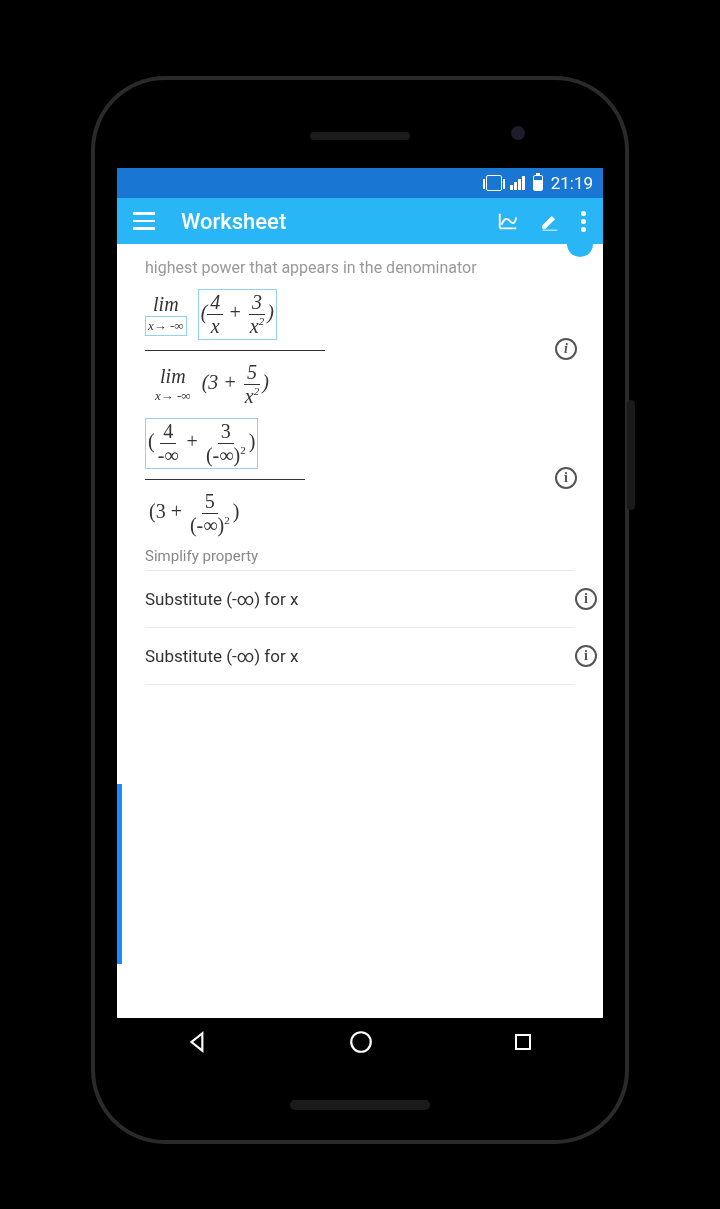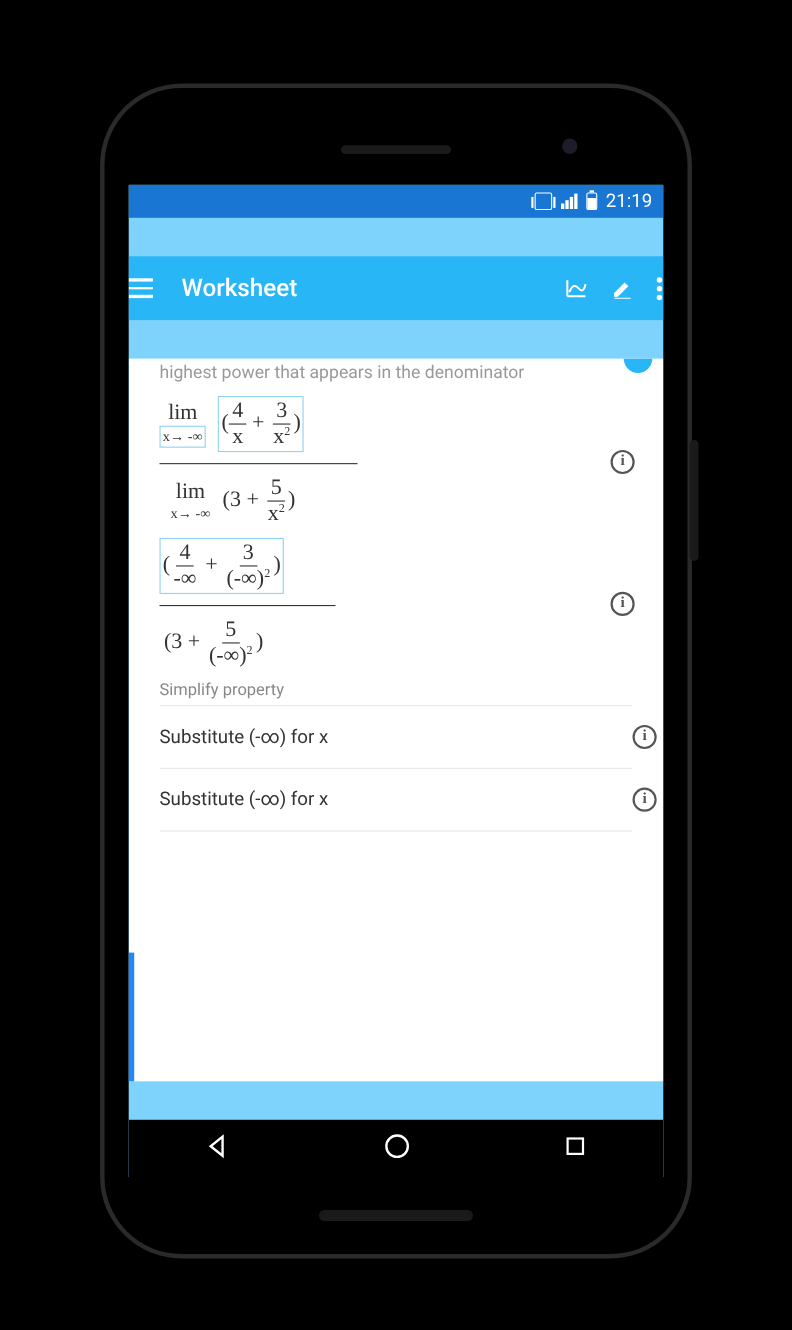--- a/index.html
+++ b/index.html
@@ -5,49 +5,49 @@
 * { margin:0; padding:0; box-sizing:border-box; }
 body { background:#000; width:720px; height:1209px; overflow:hidden; font-family:Roboto,Arial,sans-serif; position:relative; }
 
 
 .phone { position:absolute; left:95px; top:80px; width:530px; height:1060px; background:#000; border-radius:70px; box-shadow:0 0 0 4px #2a2a2a, 0 0 0 6px #000; }
 .side-btn { position:absolute; right:-10px; top:320px; width:8px; height:110px; background:#1a1a1a; border-radius:4px; }
 .speaker { position:absolute; top:52px; left:50%; transform:translateX(-50%); width:100px; height:8px; background:#1a1a1a; border-radius:4px; }
 .camera { position:absolute; top:46px; right:100px; width:14px; height:14px; background:#1c1c2a; border-radius:50%; }
 .speaker-bot { position:absolute; bottom:30px; left:50%; transform:translateX(-50%); width:140px; height:10px; background:#1a1a1a; border-radius:5px; }
 
-.screen { position:absolute; top:88px; left:22px; right:22px; bottom:70px; background:#7dd3fc; overflow:hidden; display:flex; flex-direction:column;gap:35px; }
+.screen { position:absolute; top:88px; left:22px; right:22px; bottom:70px; background:#701a75; overflow:hidden; display:flex; flex-direction:column; }
 
 
 .status { height:30px; background:#1976d2; display:flex; align-items:center; justify-content:flex-end; padding:0 10px; color:#fff; font-size:17px; gap:8px; }
 .status .sig { display:inline-flex; align-items:flex-end; gap:1px; height:14px; }
 .status .sig span { width:3px; background:#fff; }
 .status .sig span:nth-child(1){height:5px;}
 .status .sig span:nth-child(2){height:8px;}
 .status .sig span:nth-child(3){height:11px;}
 .status .sig span:nth-child(4){height:14px;}
 .status .batt { width:10px; height:16px; border:1.5px solid #fff; border-radius:2px; position:relative; display:inline-block; }
 .status .batt::before { content:''; position:absolute; top:-3px; left:2px; width:4px; height:2px; background:#fff; }
 .status .batt::after { content:''; position:absolute; bottom:0; left:0; right:0; height:70%; background:#fff; }
 .status .vib { width:16px; height:16px; border:1.5px solid #fff; border-radius:2px; position:relative; }
 .status .vib::before, .status .vib::after { content:''; position:absolute; width:2px; height:10px; background:#fff; top:3px; }
 .status .vib::before { left:-4px; }
 .status .vib::after { right:-4px; }
 
 
-.toolbar { height:58px; background:#29b6f6; display:flex; align-items:center; padding:0 0; color:#fff; gap:20px; }
+.toolbar { height:46px; background:#29b6f6; display:flex; align-items:center; padding:0 16px; color:#fff; gap:20px; }
 .toolbar .title { font-size:22px; font-weight:500; flex:1; margin-left:6px; }
 .hambg { width:22px; display:flex; flex-direction:column; gap:5px; cursor:pointer; }
 .hambg span { height:2.5px; background:#fff; }
 .tb-icon { width:22px; height:22px; display:flex; align-items:center; justify-content:center; cursor:pointer; }
 .more { display:flex; flex-direction:column; gap:3px; width:6px; }
 .more span { width:5px; height:5px; background:#fff; border-radius:50%; }
 
 
-.content { flex:1; background:#fff; overflow:hidden; position:relative; padding:1px 8px; }
+.content { flex:1; background:#fff; overflow:hidden; position:relative; padding:12px 8px; }
 .cutoff { color:#999; font-size:16px; padding:2px 20px 4px; white-space:nowrap; overflow:hidden; }
 .blue-circle { position:absolute; top:0; right:10px; width:26px; height:13px; background:#29b6f6; border-radius:0 0 13px 13px; }
 
 .math { color:#333; font-family:'Times New Roman',serif; }
 .step { margin:8px 20px 10px; position:relative; }
 .info { position:absolute; right:-2px; top:50%; transform:translateY(-50%); width:22px; height:22px; border:2px solid #555; border-radius:50%; display:flex; align-items:center; justify-content:center; font-family:serif; font-weight:bold; font-size:14px; cursor:pointer; color:#555; }
 .mfrac { display:inline-flex; flex-direction:column; align-items:center; vertical-align:middle; }
 .mfrac .num { border-bottom:1.5px solid #333; padding:0 3px; }
 .mfrac .den { padding:0 3px; }
 .lim { display:inline-flex; flex-direction:column; align-items:center; font-size:20px; vertical-align:middle; margin-right:6px; }
@@ -109,21 +109,21 @@
           <span></span>
           <span></span>
           <span></span>
         </div>
     </div>
 
     <div class="content">
       <div class="blue-circle"></div>
       <div class="cutoff">highest power that appears in the denominator</div>
 
-      <div class="step math" style="font-size:20px;">
+      <div class="step math" style="font-size:20px;font-style:italic;">
         <div class="bigfrac">
           <div>
             <span class="lim">
                 <span>lim</span>
                 <span class="sub"><span class="hl">x→ -∞</span></span>
               </span>
             <span class="hl">(<span class="mfrac">
                   <span class="num">4</span>
                   <span class="den">x</span>
                 </span> + <span class="mfrac">

